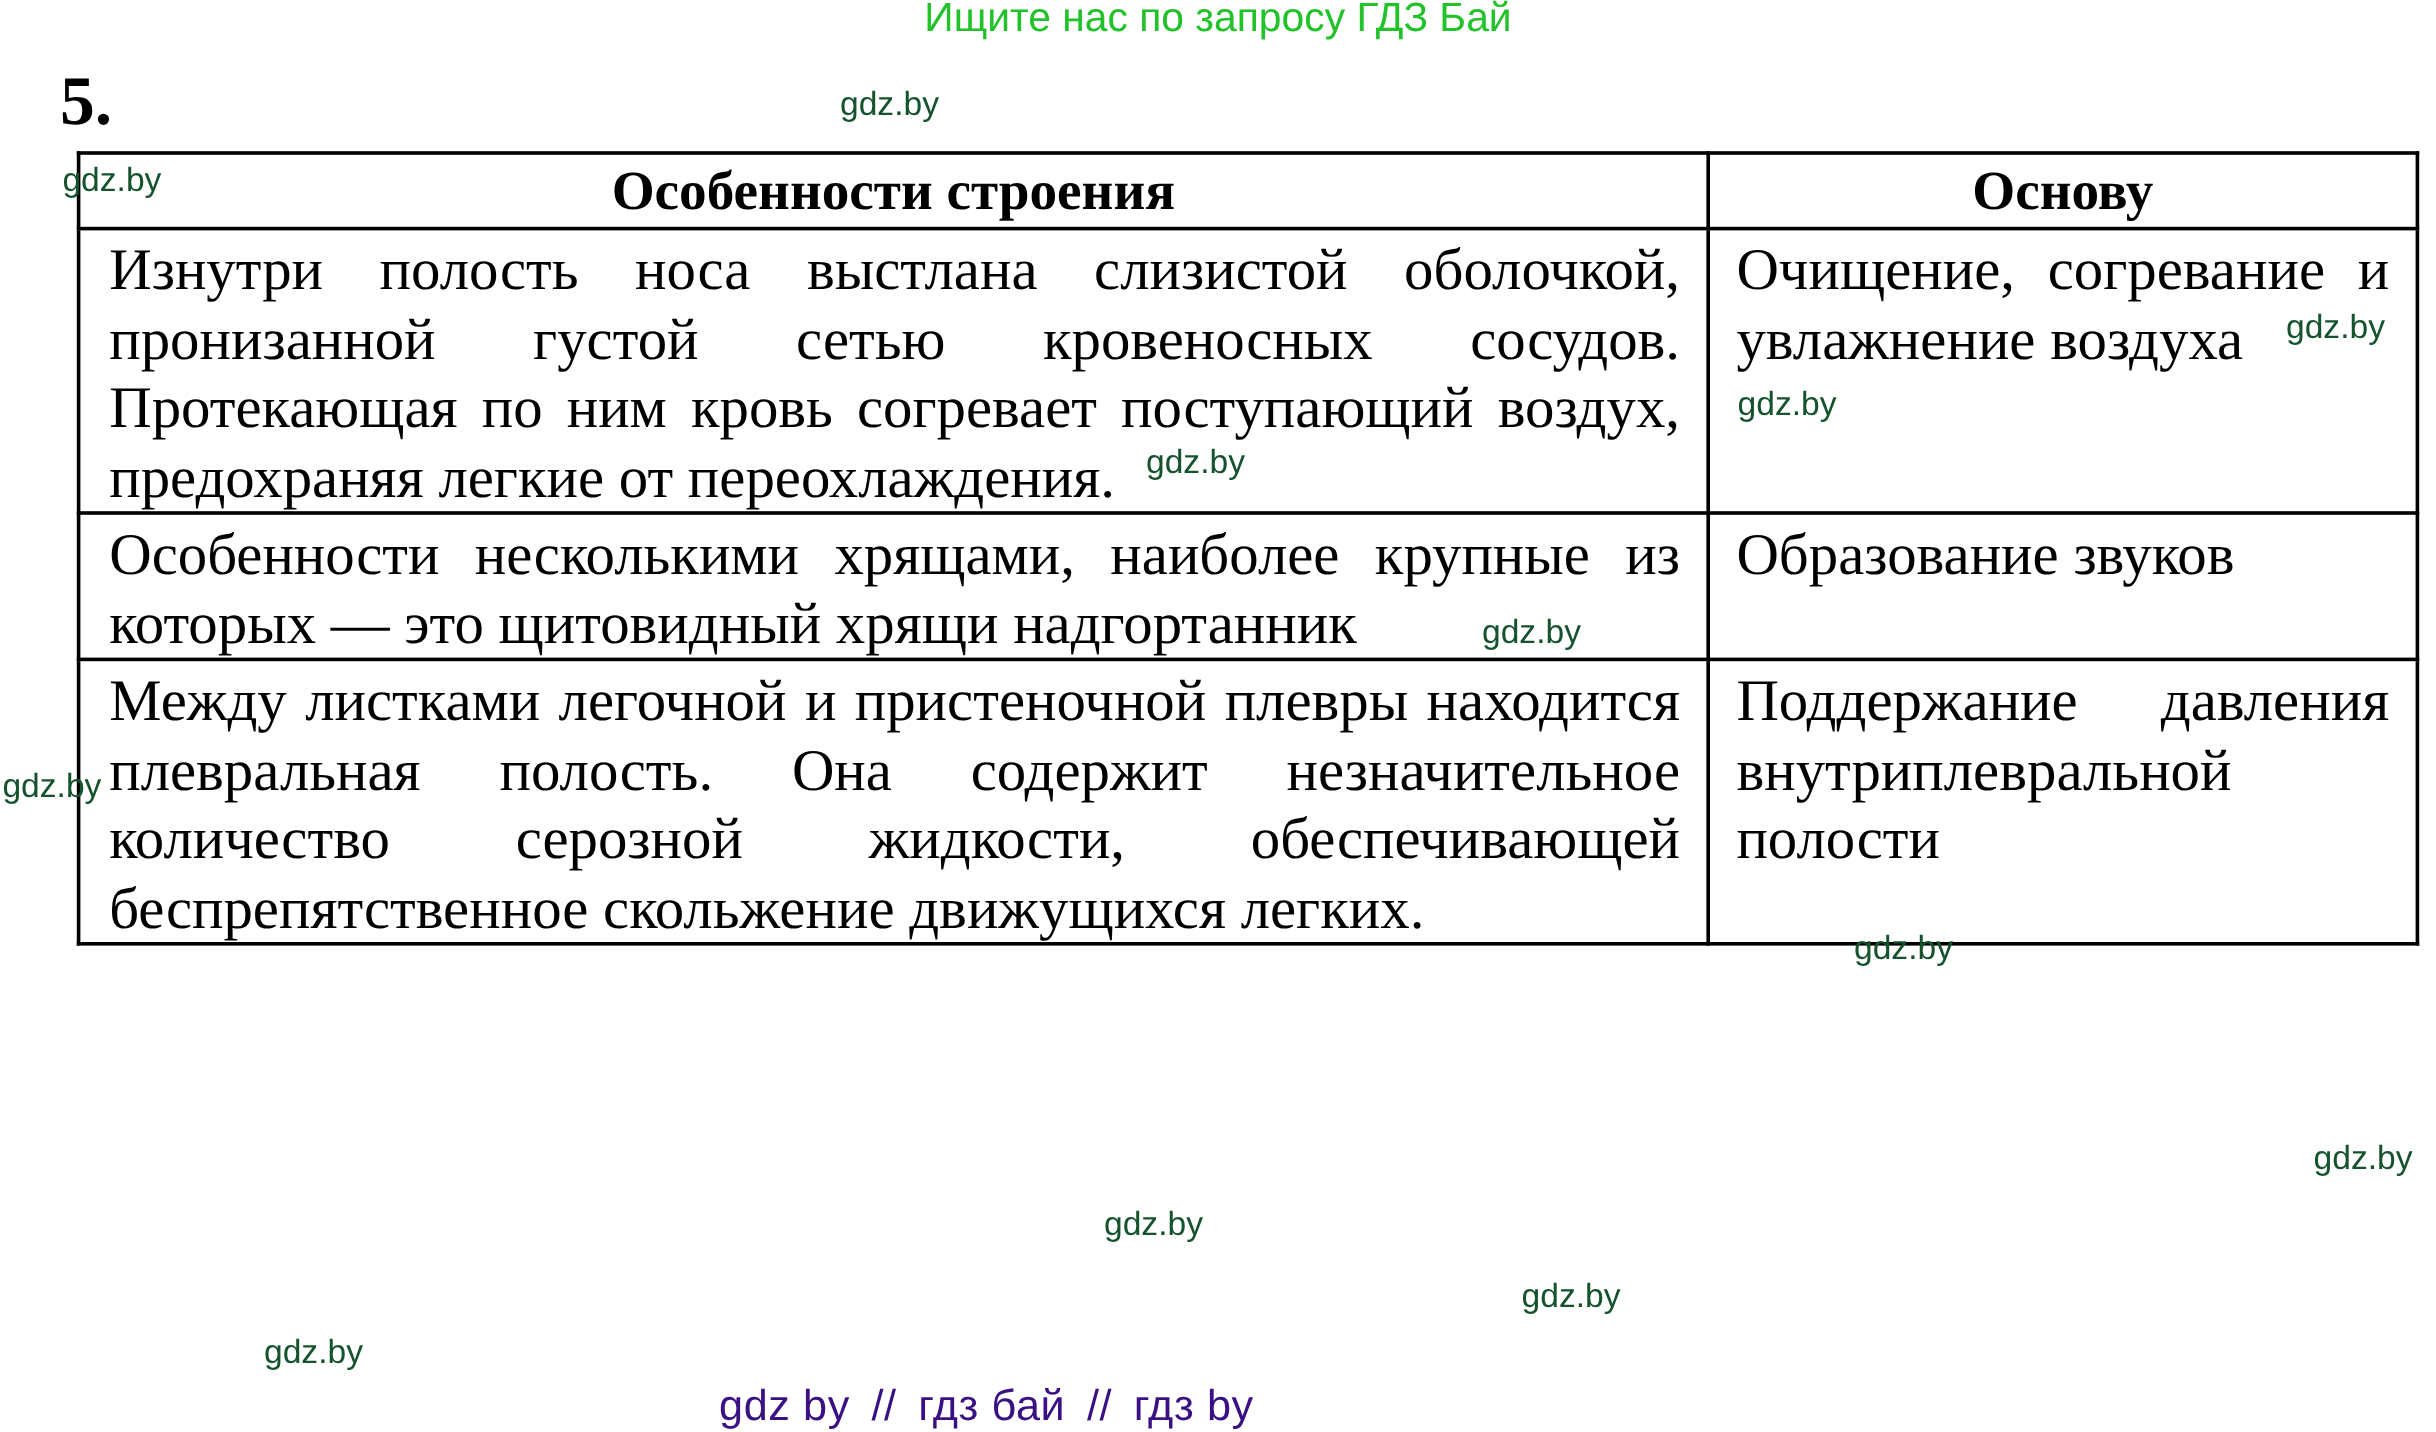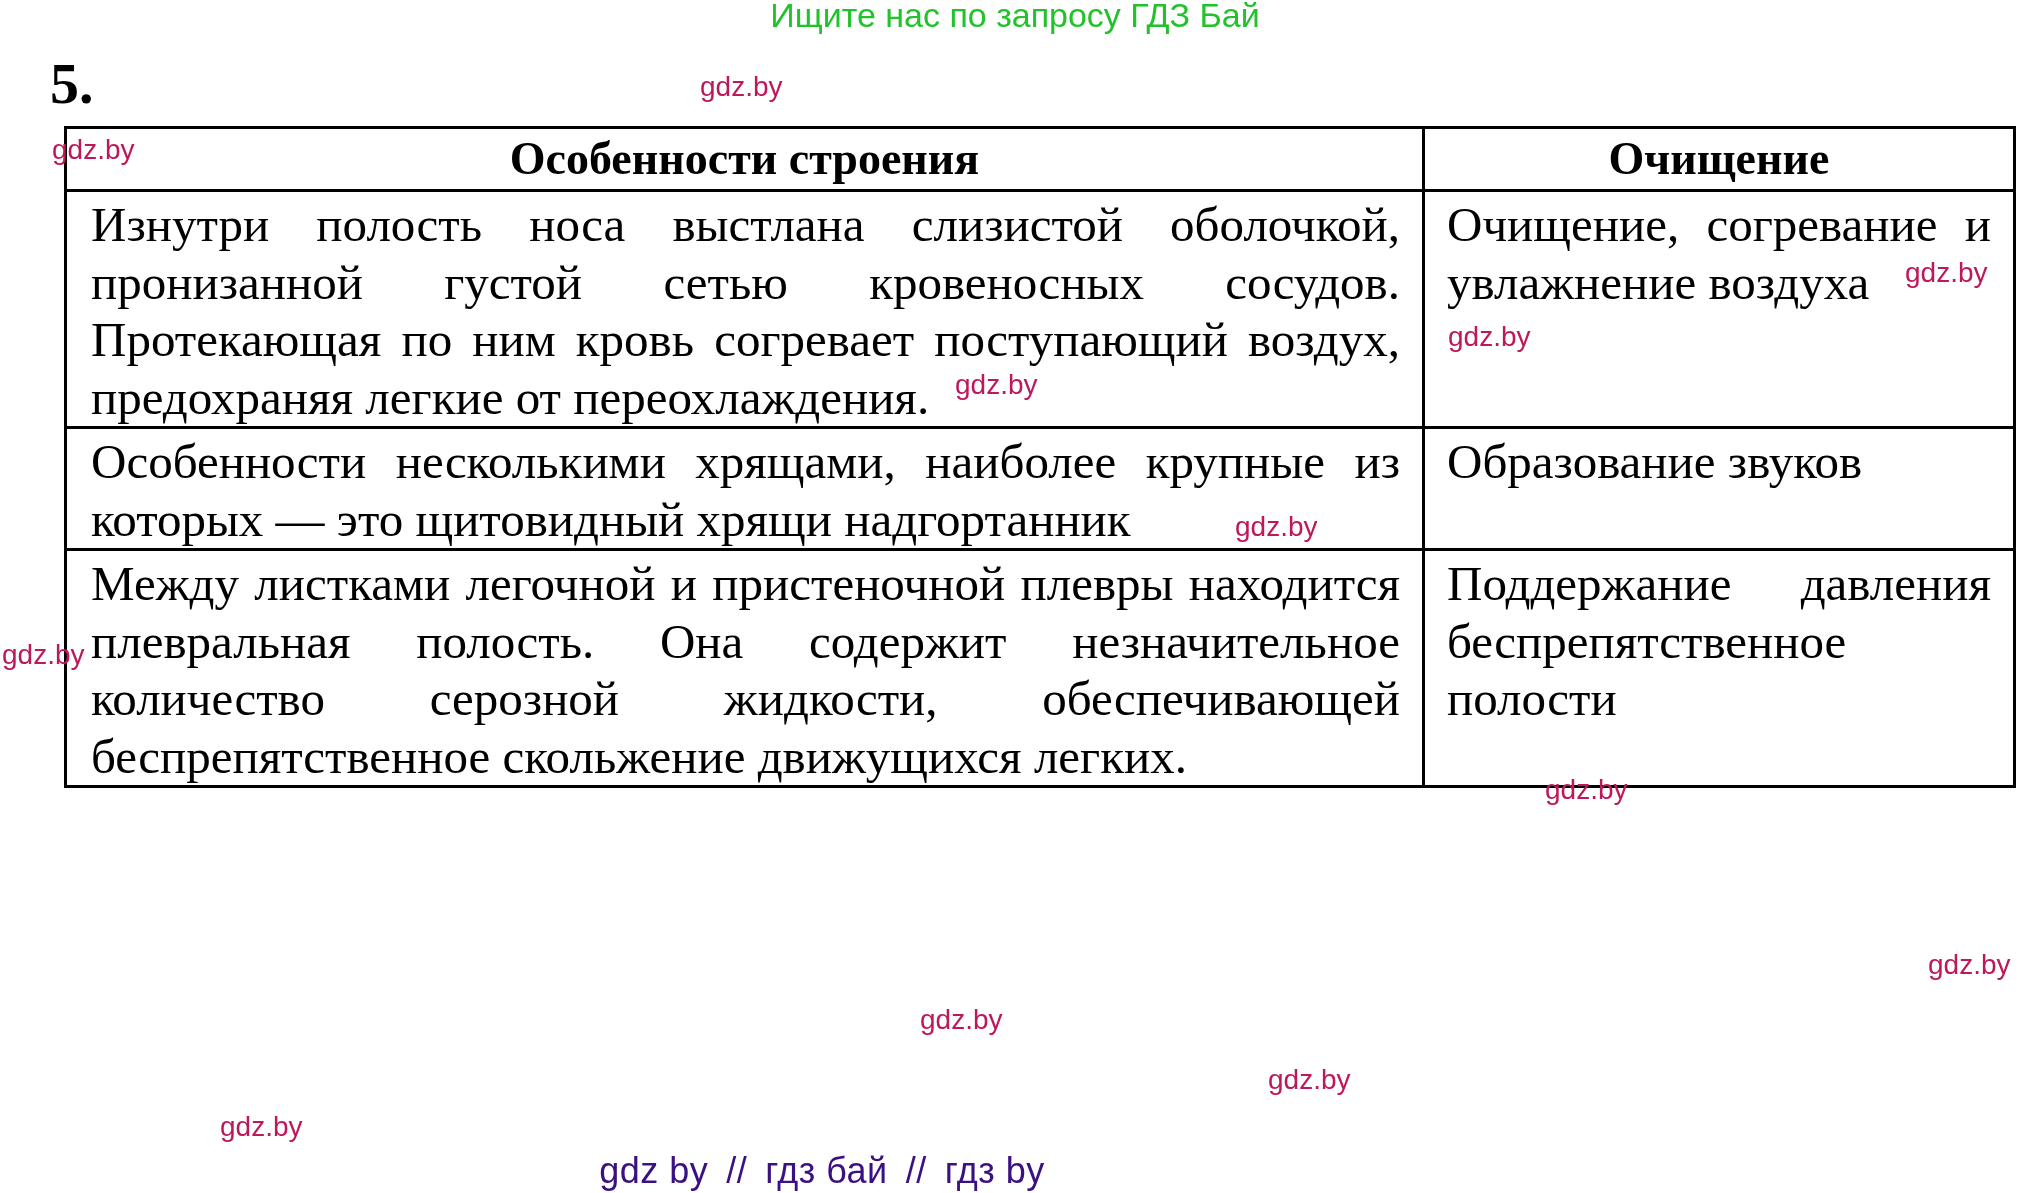--- a/index.html
+++ b/index.html
@@ -1,19 +1,19 @@
 <!DOCTYPE html>
 <html><head>
 <meta charset="utf-8">
 <style>
   html, body { margin:0; padding:0; background:#ffffff; }
   body { width:2030px; height:1193px; position:relative; overflow:hidden; font-family:"Liberation Serif", serif; color:#000; }
   .banner { position:absolute; left:0; width:2030px; top:-4px; text-align:center; font-family:"Liberation Sans", sans-serif; font-size:34px; color:#22c22a; }
   .task-num { position:absolute; left:50px; top:52px; font-family:"Liberation Serif", serif; font-weight:bold; font-size:58px; line-height:64px; }
-  .wm { position:absolute; font-family:"Liberation Sans", sans-serif; font-size:28px; color:#be185d; line-height:30px; white-space:nowrap;text-align:center; }
+  .wm { position:absolute; font-family:"Liberation Sans", sans-serif; font-size:28px; color:#14532d; line-height:30px; white-space:nowrap;text-align:center; }
   table.main { position:absolute; left:64px; top:126px; width:1949px; border-collapse:collapse; table-layout:fixed; }
   table.main td, table.main th { border:3px solid #000; vertical-align:top; padding:0; }
   table.main th { font-weight:bold; font-size:46px; height:57px; line-height:60px; text-align:center; }
   table.main td { font-size:49px; line-height:57.5px; text-align:justify; text-align-last:left; }
   td.c1 { padding:4px 22px 0 24px !important; }
   td.c2 { padding:4px 22px 0 22px !important; }
   .footer { position:absolute; left:0; width:1644px; top:1150px; text-align:center; font-family:"Liberation Sans", sans-serif; font-size:36px; color:#3a1183; letter-spacing:0.5px; }
   .footer .sep { margin:0 18px; }
 </style>
 </head>
@@ -24,33 +24,33 @@
 <div class="task-num">5.</div>
 
 <table class="main">
   <colgroup>
     <col style="width:1358px">
     <col style="width:591px">
   </colgroup>
   <tbody>
       <tr>
     <th>Особенности строения</th>
-    <th>Очищение</th>
+    <th>Основу</th>
   </tr>
   <tr style="height:232px">
     <td class="c1">Изнутри полость носа выстлана слизистой оболочкой, пронизанной густой сетью кровеносных сосудов. Протекающая по ним кровь согревает поступающий воздух, предохраняя легкие от переохлаждения.</td>
     <td class="c2">Очищение, согревание и увлажнение воздуха</td>
   </tr>
   <tr style="height:115px">
     <td class="c1">Особенности несколькими хрящами, наиболее крупные из которых — это щитовидный хрящи надгортанник</td>
     <td class="c2">Образование звуков</td>
   </tr>
   <tr style="height:233px">
     <td class="c1">Между листками легочной и пристеночной плевры находится плевральная полость. Она содержит незначительное количество серозной жидкости, обеспечивающей беспрепятственное скольжение движущихся легких.</td>
-    <td class="c2">Поддержание давления беспрепятственное полости</td>
+    <td class="c2">Поддержание давления внутриплевральной полости</td>
   </tr>
 </tbody>
   </table>
 
 <div class="wm" style="left:700px; top:72px;">gdz.by</div>
 <div class="wm" style="left:52px; top:135px;">gdz.by</div>
 <div class="wm" style="left:955px; top:370px;">gdz.by</div>
 <div class="wm" style="left:1905px; top:258px;">gdz.by</div>
 <div class="wm" style="left:1448px; top:322px;">gdz.by</div>
 <div class="wm" style="left:1235px; top:512px;">gdz.by</div>

